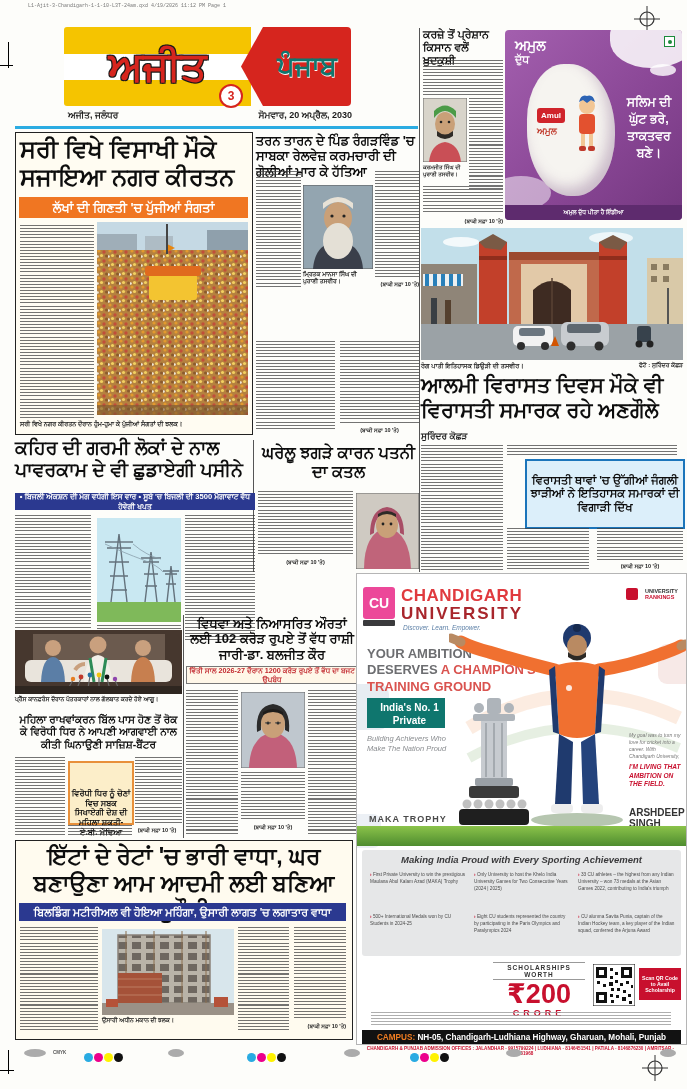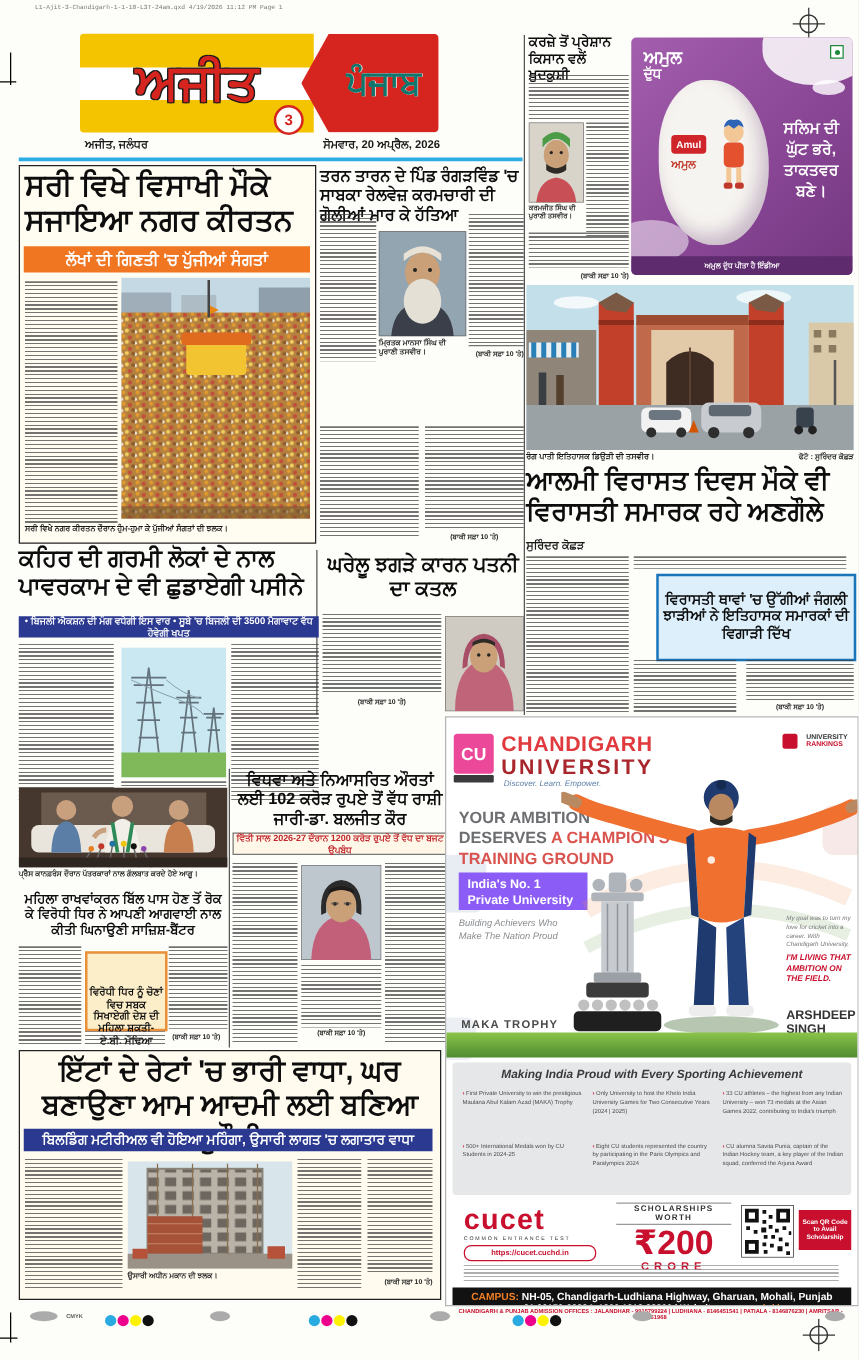--- a/index.html
+++ b/index.html
@@ -43,21 +43,21 @@
     <div class="abs hl" style="left:0;top:0;width:187px;height:79px;display:flex;align-items:center;justify-content:center;
          font-size:40px;color:#D6251E;text-shadow:1px 1px 0 #1a1a1a,-1px -1px 0 #1a1a1a,1px -1px 0 #1a1a1a,-1px 1px 0 #1a1a1a;">ਅਜੀਤ</div>
     <div class="abs" style="left:177px;top:0;width:110px;height:79px;background:#D6251E;border-radius:0 4px 4px 0;
          clip-path:polygon(0 50%,20% 0,100% 0,100% 100%,20% 100%);"></div>
     <div class="abs hl" style="left:199px;top:0;width:88px;height:79px;display:flex;align-items:center;justify-content:center;
          font-size:27px;color:#0f766e;text-shadow:0.5px 0.5px 0 #fff;">ਪੰਜਾਬ</div>
   </div>
   <div class="abs" style="left:219px;top:84px;width:20px;height:20px;border:2px solid #D6251E;border-radius:50%;background:#fff;
        display:flex;align-items:center;justify-content:center;font-size:12px;font-weight:800;color:#D6251E;">3</div>
   <div class="abs cap" style="left:68px;top:110px;font-size:9px;">ਅਜੀਤ, ਜਲੰਧਰ</div>
-  <div class="abs cap" style="left:240px;top:110px;width:112px;text-align:right;font-size:9px;">ਸੋਮਵਾਰ, 20 ਅਪ੍ਰੈਲ, 2026</div>
+  <div class="abs cap" style="left:240px;top:110px;width:112px;text-align:right;font-size:9px;">ਸੋਮਵਾਰ, 20 ਅਪ੍ਰੈਲ, 2030</div>
   <div class="abs" style="left:15px;top:126px;width:403px;height:3px;background:#2BACE2;"></div>
 
   <div class="abs" style="left:15px;top:132px;width:236px;height:301px;border:1.5px solid #222;background:#FFFCF2;">
     <div class="abs bar" style="left:3px;top:64px;width:229px;height:21px;background:#F07622;font-size:13px;">ਲੱਖਾਂ ਦੀ ਗਿਣਤੀ 'ਚ ਪੁੱਜੀਆਂ ਸੰਗਤਾਂ</div>
     <div class="abs hl" style="left:4px;top:2px;width:228px;font-size:24px;">ਸਰੀ ਵਿਖੇ ਵਿਸਾਖੀ ਮੌਕੇ ਸਜਾਇਆ ਨਗਰ ਕੀਰਤਨ</div>
     <div class="abs greek" style="left:4px;top:92px;width:74px;height:194px;"></div>
     <svg class="abs" style="left:81px;top:89px;" width="151" height="193" viewBox="0 0 151 193">
       <defs>
         <pattern id="crowdp" width="11" height="9" patternUnits="userSpaceOnUse">
           <rect width="11" height="9" fill="#B5813F"></rect>
@@ -373,21 +373,21 @@
         <div style="font-size:5.5px;font-weight:700;color:#C8102E;">RANKINGS</div>
       </div>
     </div>
 
     <div class="abs" style="left:10px;top:72px;font-size:13px;font-weight:800;color:#6D6E71;line-height:1.25;">
       <div>YOUR AMBITION</div>
       <div><span>DESERVES </span><span style="color:#D9534F;">A CHAMPION'S</span></div>
       <div style="color:#D9534F;">TRAINING GROUND</div>
     </div>
 
-    <div class="abs" style="left:10px;top:124px;width:103px;height:30px;background:#8b5cf6;color:#fff;font-weight:800;font-size:10px;line-height:1.3;padding:3px 0 0 7px;box-sizing:border-box;">
+    <div class="abs" style="left:10px;top:124px;width:78px;height:30px;background:#0f766e;color:#fff;font-weight:800;font-size:10px;line-height:1.3;padding:3px 0 0 7px;box-sizing:border-box;text-align:center;">
       <div>India's No. 1</div>
       <div>Private University</div>
     </div>
     <div class="abs" style="left:10px;top:160px;font-size:7.5px;font-style:italic;color:#8A8D90;line-height:1.35;">
       <div>Building Achievers Who</div>
       <div>Make The Nation Proud</div>
     </div>
 
     <svg class="abs" style="left:92px;top:34px;" width="237" height="236" viewBox="0 0 237 236">
       <path d="M20 120 Q120 60 230 110" stroke="#F0975A" stroke-width="14" fill="none" opacity=".18"></path>
@@ -450,25 +450,20 @@
     <div class="abs" style="left:5px;top:276px;width:319px;height:106px;background:#E6E7E8;border-radius:3px;">
       <div style="text-align:center;padding-top:4px;font-size:9.5px;font-weight:800;font-style:italic;color:#3A3A3C;">Making India Proud with Every Sporting Achievement</div>
       <div style="position:absolute;left:8px;top:22px;width:96px;font-size:4.7px;color:#4A4A4A;line-height:1.45;"><span style="color:#C8102E;font-weight:800;">› </span><span>First Private University to win the prestigious Maulana Abul Kalam Azad (MAKA) Trophy</span></div>
       <div style="position:absolute;left:112px;top:22px;width:96px;font-size:4.7px;color:#4A4A4A;line-height:1.45;"><span style="color:#C8102E;font-weight:800;">› </span><span>Only University to host the Khelo India University Games for Two Consecutive Years (2024 | 2025)</span></div>
       <div style="position:absolute;left:216px;top:22px;width:98px;font-size:4.7px;color:#4A4A4A;line-height:1.45;"><span style="color:#C8102E;font-weight:800;">› </span><span>33 CU athletes – the highest from any Indian University – won 73 medals at the Asian Games 2022, contributing to India's triumph</span></div>
       <div style="position:absolute;left:8px;top:64px;width:96px;font-size:4.7px;color:#4A4A4A;line-height:1.45;"><span style="color:#C8102E;font-weight:800;">› </span><span>500+ International Medals won by CU Students in 2024-25</span></div>
       <div style="position:absolute;left:112px;top:64px;width:96px;font-size:4.7px;color:#4A4A4A;line-height:1.45;"><span style="color:#C8102E;font-weight:800;">› </span><span>Eight CU students represented the country by participating in the Paris Olympics and Paralympics 2024</span></div>
       <div style="position:absolute;left:216px;top:64px;width:98px;font-size:4.7px;color:#4A4A4A;line-height:1.45;"><span style="color:#C8102E;font-weight:800;">› </span><span>CU alumna Savita Punia, captain of the Indian Hockey team, a key player of the Indian squad, conferred the Arjuna Award</span></div>
     </div>
 
-    <div class="abs" style="left:14px;top:390px;">
-      <div style="font-size:23px;font-weight:800;color:#C8102E;letter-spacing:1px;line-height:1;">cucet</div>
-      <div style="font-size:4.2px;color:#333;letter-spacing:1.5px;margin-top:1px;">COMMON ENTRANCE TEST</div>
-      <div style="margin-top:3px;width:104px;height:11px;border:1px solid #C8102E;border-radius:6px;display:flex;align-items:center;justify-content:center;font-size:6px;font-weight:700;color:#C8102E;">https://cucet.cuchd.in</div>
-    </div>
     <div class="abs" style="left:136px;top:388px;width:92px;text-align:center;">
       <div style="font-size:6.5px;font-weight:700;color:#333;letter-spacing:1px;border-top:1px solid #999;border-bottom:1px solid #999;padding:1px 0;"><span>SCHOLARSHIPS</span> <span>WORTH</span></div>
       <div style="font-size:27px;font-weight:800;color:#C8102E;line-height:1.05;">₹200</div>
       <div style="font-size:9px;font-weight:800;color:#C8102E;letter-spacing:4px;">CRORE</div>
     </div>
     <svg class="abs" style="left:236px;top:390px;" width="42" height="42" viewBox="0 0 42 42">
       <rect width="42" height="42" fill="#fff" stroke="#111" stroke-width="1"></rect>
       <g fill="#111">
         <rect x="3" y="3" width="11" height="11"></rect>
           <rect x="28" y="3" width="11" height="11"></rect>

